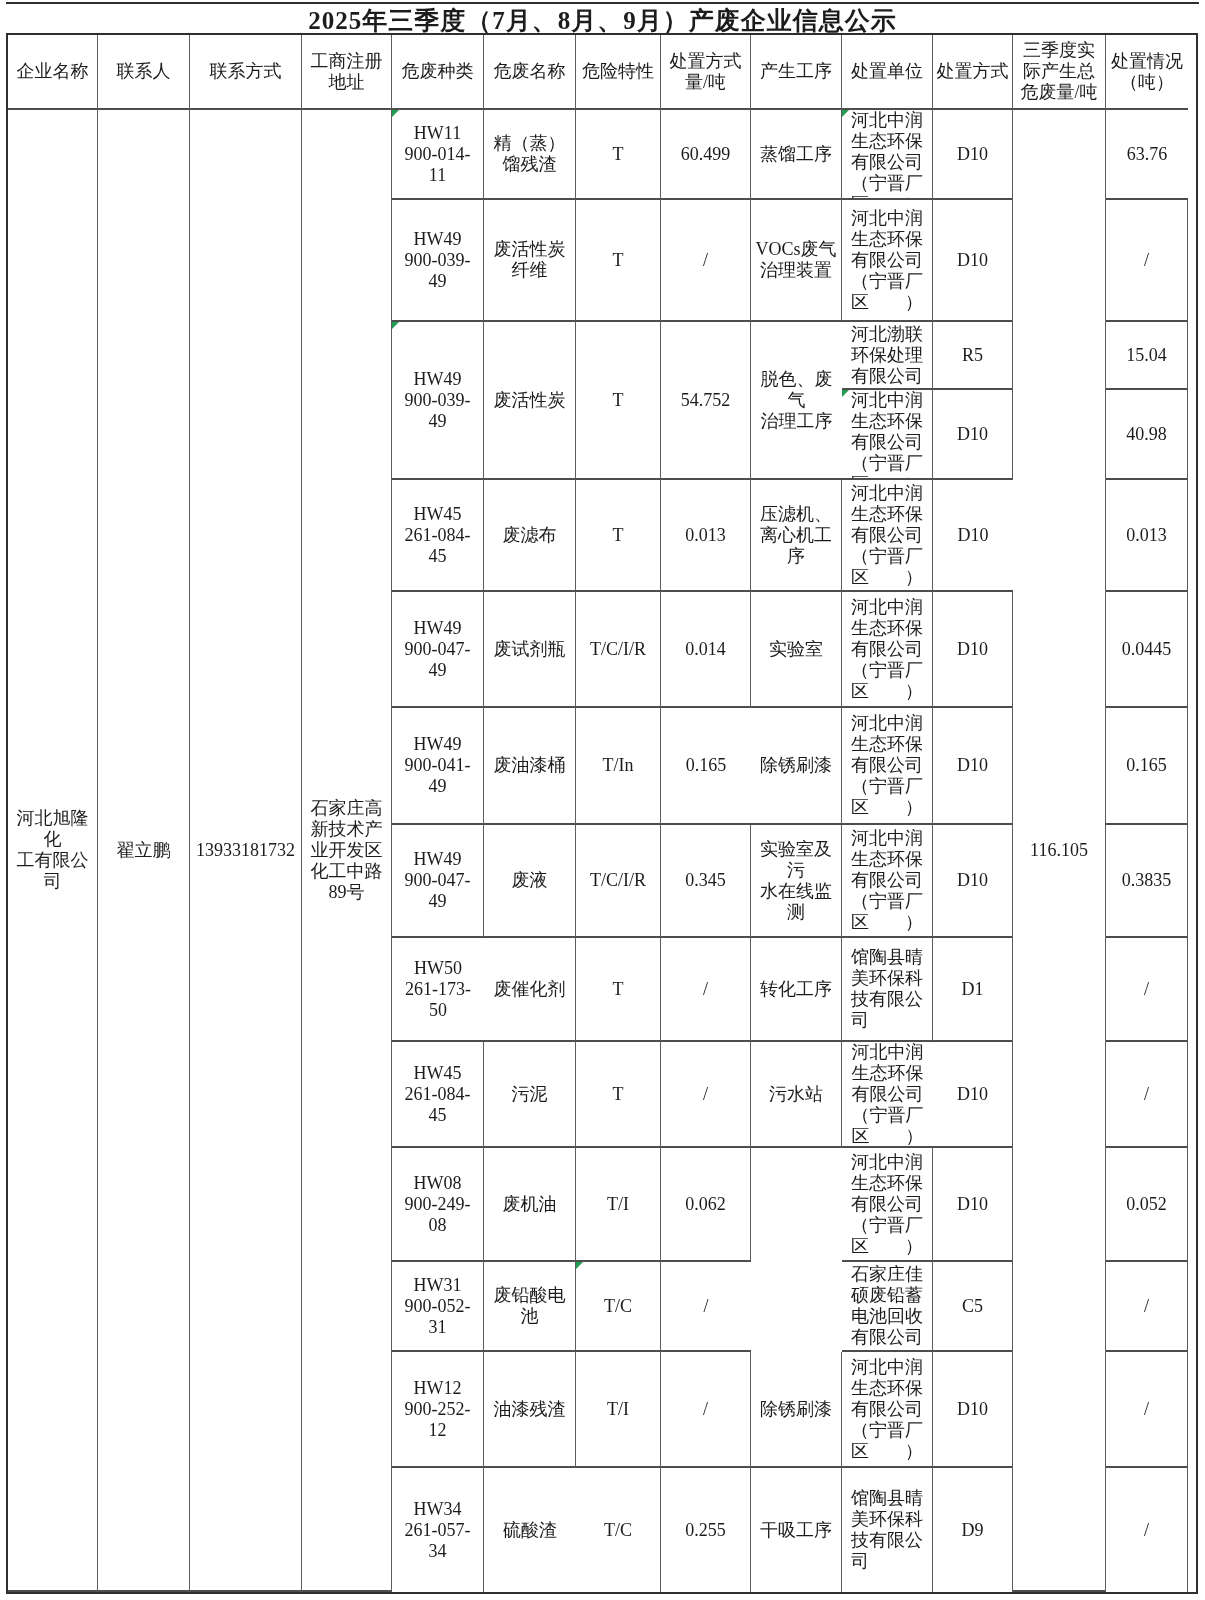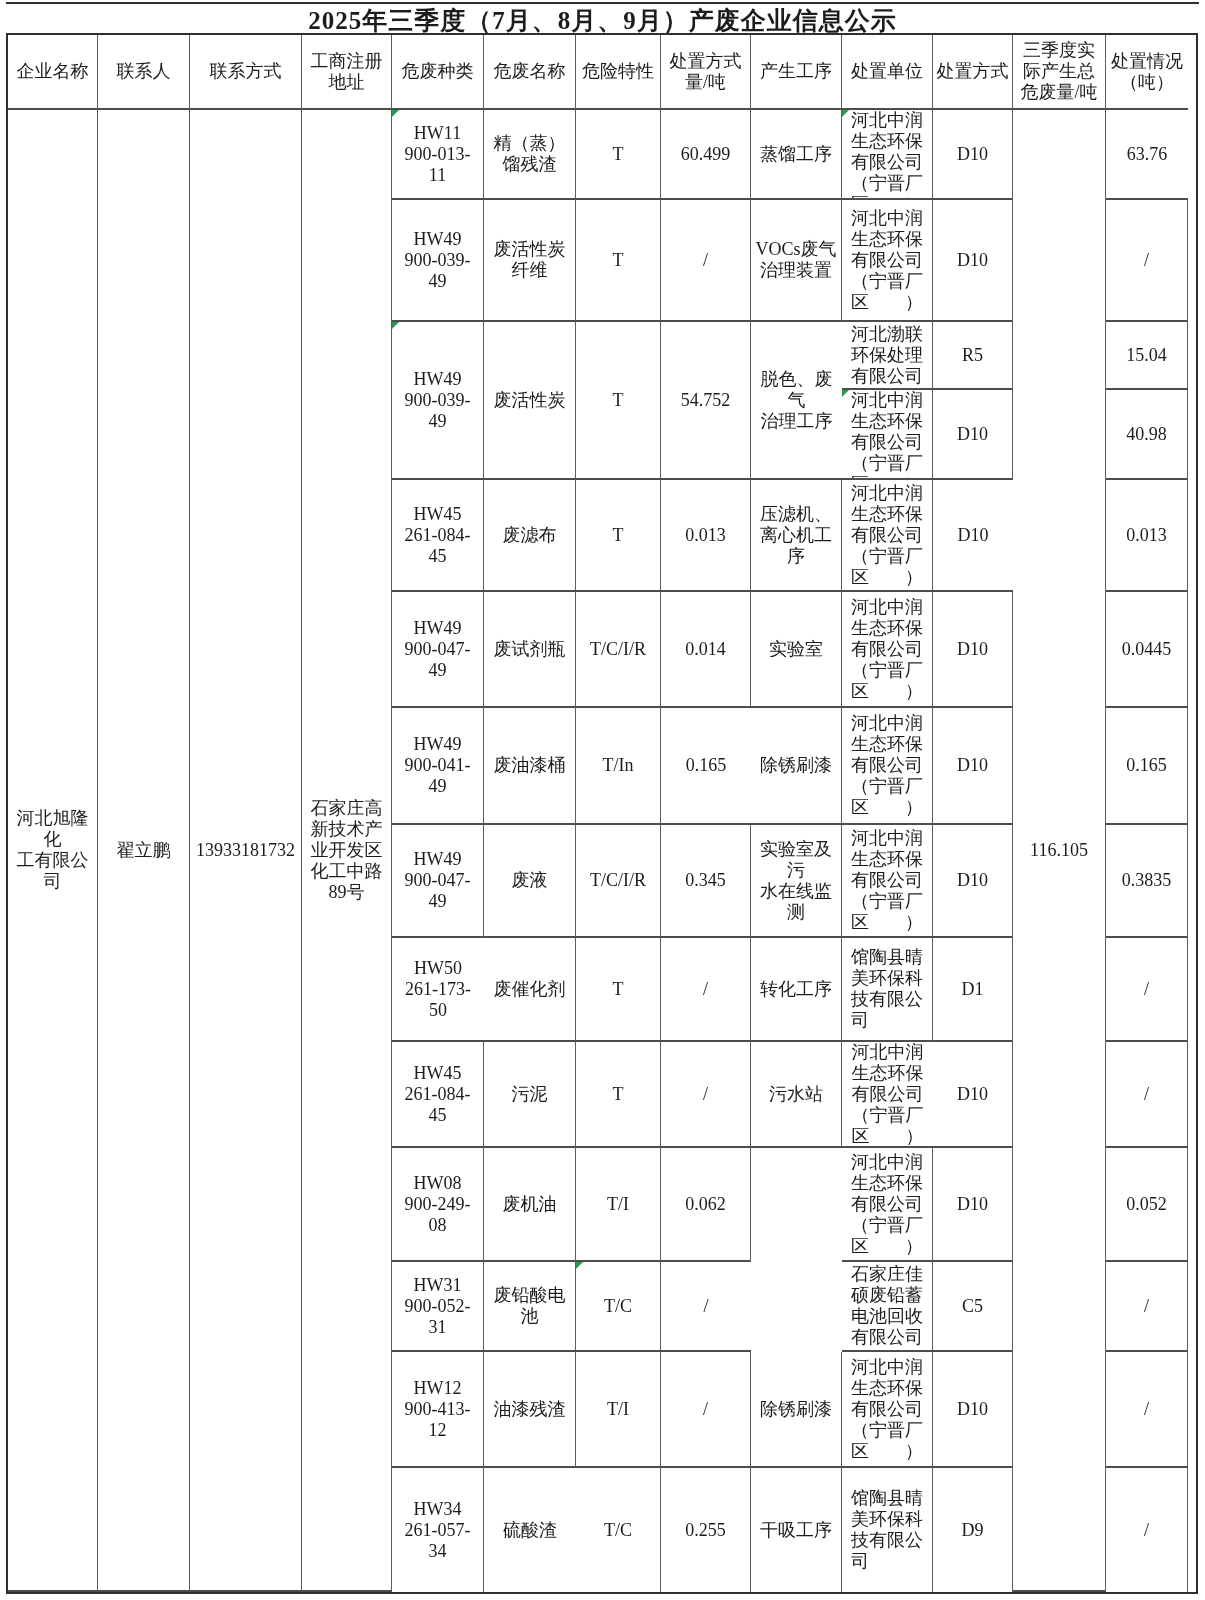--- a/index.html
+++ b/index.html
@@ -77,21 +77,21 @@
     <div class="c" style="grid-area:2/2/16/3">翟立鹏</div>
     <div class="c" style="grid-area:2/3/16/4">13933181732</div>
     <div class="c" style="grid-area:2/4/16/5">石家庄高
 新技术产
 业开发区
 化工中路
 89号</div>
     <div class="c" style="grid-area:2/12/16/13">116.105</div>
 
     <div class="c flag" style="grid-area:2/5/3/6">HW11
-900-013-
+900-014-
 11</div>
     <div class="c" style="grid-area:2/6/3/7">精（蒸）
 馏残渣</div>
     <div class="c" style="grid-area:2/7/3/8">T</div>
     <div class="c" style="grid-area:2/8/3/9">60.499</div>
     <div class="c" style="grid-area:2/9/3/10">蒸馏工序</div>
     <div class="c ju top flag" style="grid-area:2/10/3/11">河北中润
 生态环保
 有限公司
 （宁晋厂
@@ -253,21 +253,21 @@
     <div class="c flag" style="grid-area:13/7/14/8">T/C</div>
     <div class="c" style="grid-area:13/8/14/9">/</div>
     <div class="c ju" style="grid-area:13/10/14/11">石家庄佳
 硕废铅蓄
 电池回收
 有限公司</div>
     <div class="c" style="grid-area:13/11/14/12">C5</div>
     <div class="c" style="grid-area:13/13/14/14">/</div>
 
     <div class="c" style="grid-area:14/5/15/6">HW12
-900-413-
+900-252-
 12</div>
     <div class="c" style="grid-area:14/6/15/7">油漆残渣</div>
     <div class="c" style="grid-area:14/7/15/8">T/I</div>
     <div class="c" style="grid-area:14/8/15/9">/</div>
     <div class="c" style="grid-area:14/9/15/10">除锈刷漆</div>
     <div class="c ju" style="grid-area:14/10/15/11">河北中润
 生态环保
 有限公司
 （宁晋厂
 区）</div>

